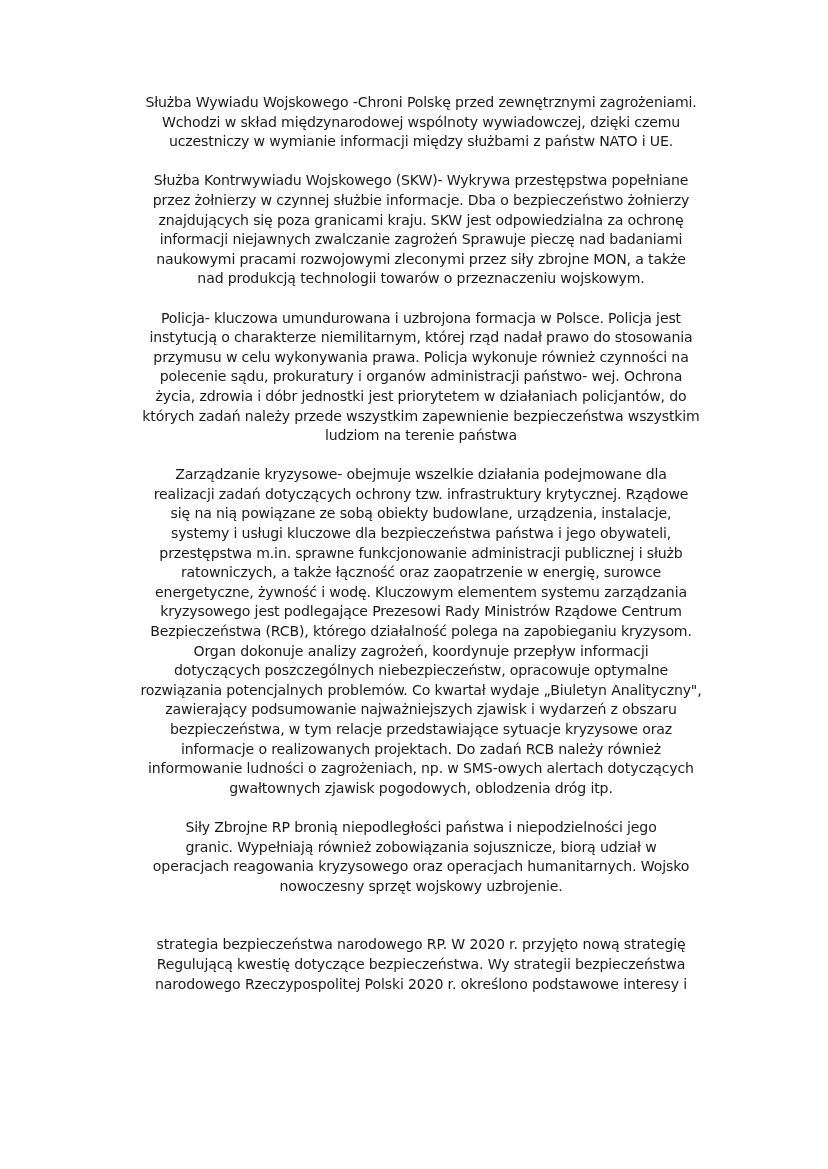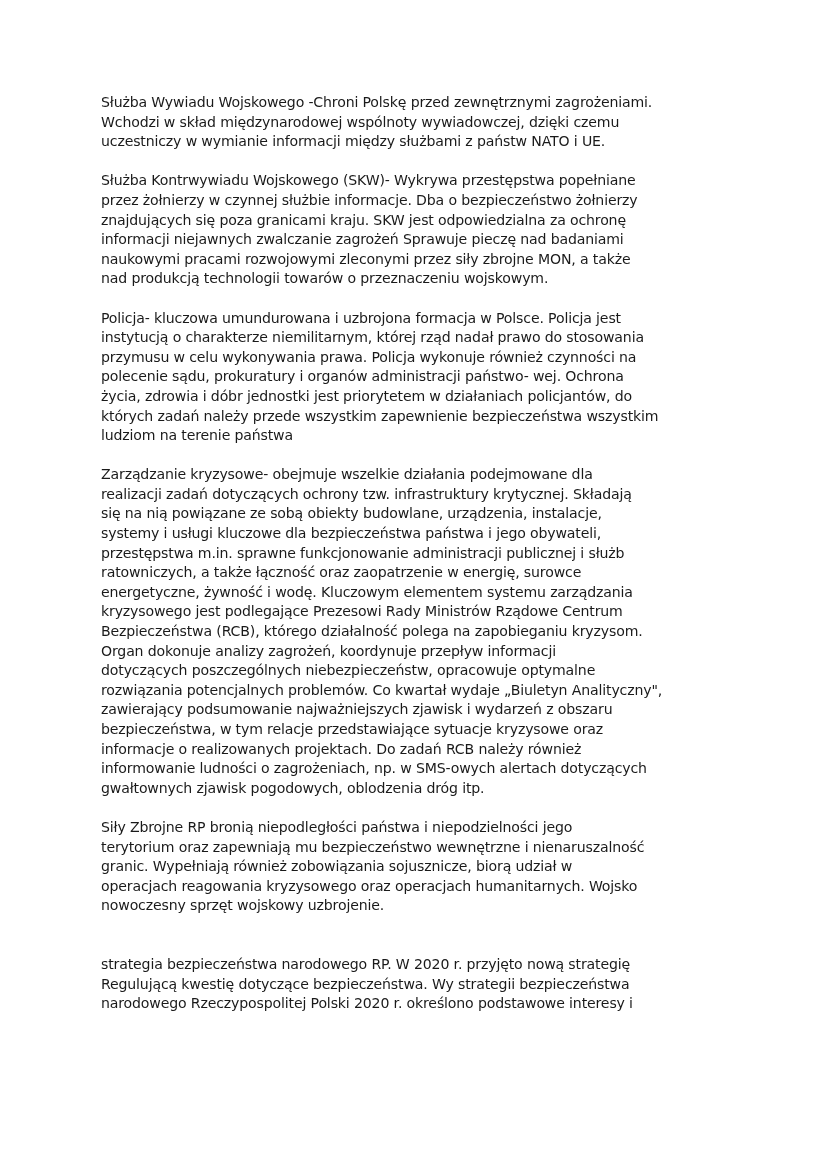--- a/index.html
+++ b/index.html
@@ -24,20 +24,21 @@
       color: #1a1a1a;
       letter-spacing: -0.15px;
     }
     .para {
       margin: 0;
       white-space: nowrap;
     }
     .line {
       display: block;
       height: 19.6px;
+      text-align: center;
     }
     .gap { height: 19.6px; }
     .gap-big { height: 39px; }
     b, .bold { font-weight: normal; }
   </style>
 </head>
 <body>
 
 <div class="page">
   <div class="para">
@@ -60,41 +61,40 @@
       <span class="line"><span>instytucją o charakterze niemilitarnym, której rząd nadał prawo do stosowania</span></span>
       <span class="line"><span>przymusu w celu wykonywania prawa. Policja wykonuje również czynności na</span></span>
       <span class="line"><span>polecenie sądu, prokuratury i organów administracji państwo- wej. Ochrona</span></span>
       <span class="line"><span>życia, zdrowia i dóbr jednostki jest priorytetem w działaniach policjantów, do</span></span>
       <span class="line"><span>których zadań należy przede wszystkim zapewnienie bezpieczeństwa wszystkim</span></span>
       <span class="line"><span>ludziom na terenie państwa</span></span>
     </div>
   <div class="gap"></div>
   <div class="para">
       <span class="line"><span>Zarządzanie kryzysowe- obejmuje wszelkie działania podejmowane dla</span></span>
-      <span class="line"><span>realizacji zadań dotyczących ochrony tzw. </span><span class="bold">infrastruktury krytycznej.</span><span> Składają</span></span>
+      <span class="line"><span>realizacji zadań dotyczących ochrony tzw. </span><span class="bold">infrastruktury krytycznej.</span><span> Rządowe</span></span>
       <span class="line"><span>się na nią powiązane ze sobą obiekty budowlane, urządzenia, instalacje,</span></span>
       <span class="line"><span>systemy i usługi kluczowe dla bezpieczeństwa państwa i jego obywateli,</span></span>
       <span class="line"><span>przestępstwa m.in. sprawne funkcjonowanie administracji publicznej i służb</span></span>
       <span class="line"><span>ratowniczych, a także łączność oraz zaopatrzenie w energię, surowce</span></span>
       <span class="line"><span>energetyczne, żywność i wodę. Kluczowym elementem systemu zarządzania</span></span>
       <span class="line"><span>kryzysowego jest podlegające Prezesowi Rady Ministrów </span><span class="bold">Rządowe Centrum</span></span>
       <span class="line"><span class="bold">Bezpieczeństwa (RCB),</span><span> którego działalność polega na zapobieganiu kryzysom.</span></span>
       <span class="line"><span>Organ dokonuje analizy zagrożeń, koordynuje przepływ informacji</span></span>
       <span class="line"><span>dotyczących poszczególnych niebezpieczeństw, opracowuje optymalne</span></span>
       <span class="line"><span>rozwiązania potencjalnych problemów. Co kwartał wydaje „Biuletyn Analityczny",</span></span>
       <span class="line"><span>zawierający podsumowanie najważniejszych zjawisk i wydarzeń z obszaru</span></span>
       <span class="line"><span>bezpieczeństwa, w tym relacje przedstawiające sytuacje kryzysowe oraz</span></span>
       <span class="line"><span>informacje o realizowanych projektach. Do zadań RCB należy również</span></span>
       <span class="line"><span>informowanie ludności o zagrożeniach, np. w SMS-owych alertach dotyczących</span></span>
       <span class="line"><span>gwałtownych zjawisk pogodowych, oblodzenia dróg itp.</span></span>
     </div>
   <div class="gap"></div>
   <div class="para">
       <span class="line"><span class="bold">Siły Zbrojne RP</span><span> bronią niepodległości państwa i niepodzielności jego</span></span>
-      <span class="line"><span>terytorium oraz zapewniają mu bezpieczeństwo wewnętrzne i nienaruszalność</span></span>
       <span class="line"><span>granic. Wypełniają również zobowiązania sojusznicze, biorą udział w</span></span>
       <span class="line"><span>operacjach reagowania kryzysowego oraz operacjach humanitarnych. Wojsko</span></span>
       <span class="line"><span>nowoczesny sprzęt wojskowy uzbrojenie.</span></span>
     </div>
   <div class="gap-big"></div>
   <div class="para">
       <span class="line"><span>strategia bezpieczeństwa narodowego RP. W 2020 r. przyjęto nową strategię</span></span>
       <span class="line"><span>Regulującą kwestię dotyczące bezpieczeństwa. Wy strategii bezpieczeństwa</span></span>
       <span class="line"><span>narodowego Rzeczypospolitej Polski 2020 r. określono podstawowe interesy i</span></span>
     </div>

